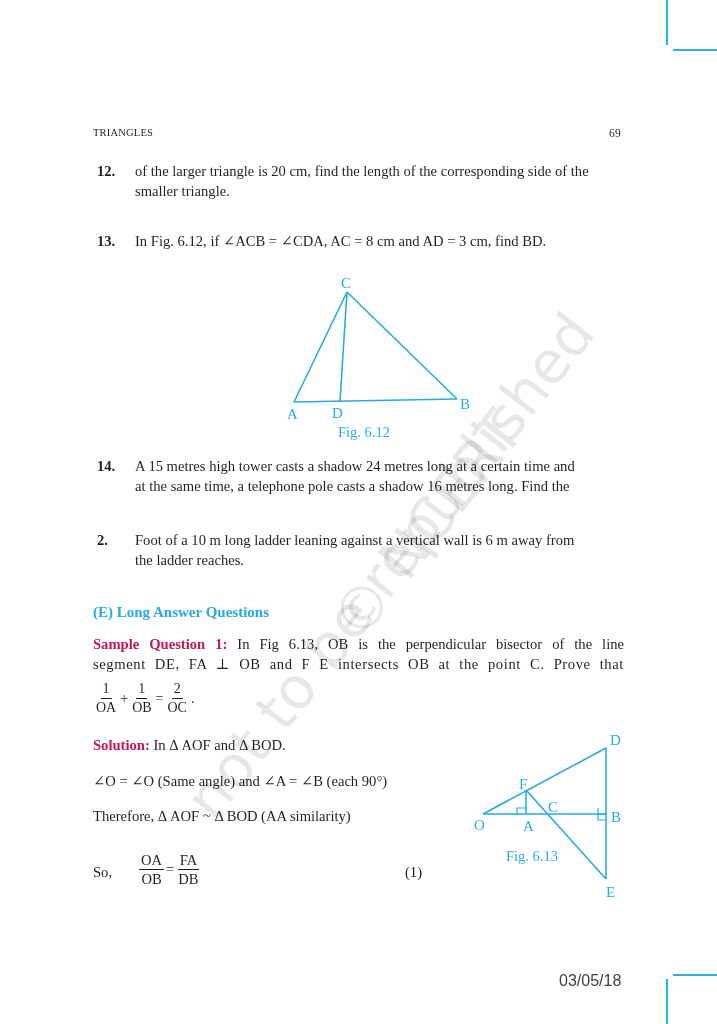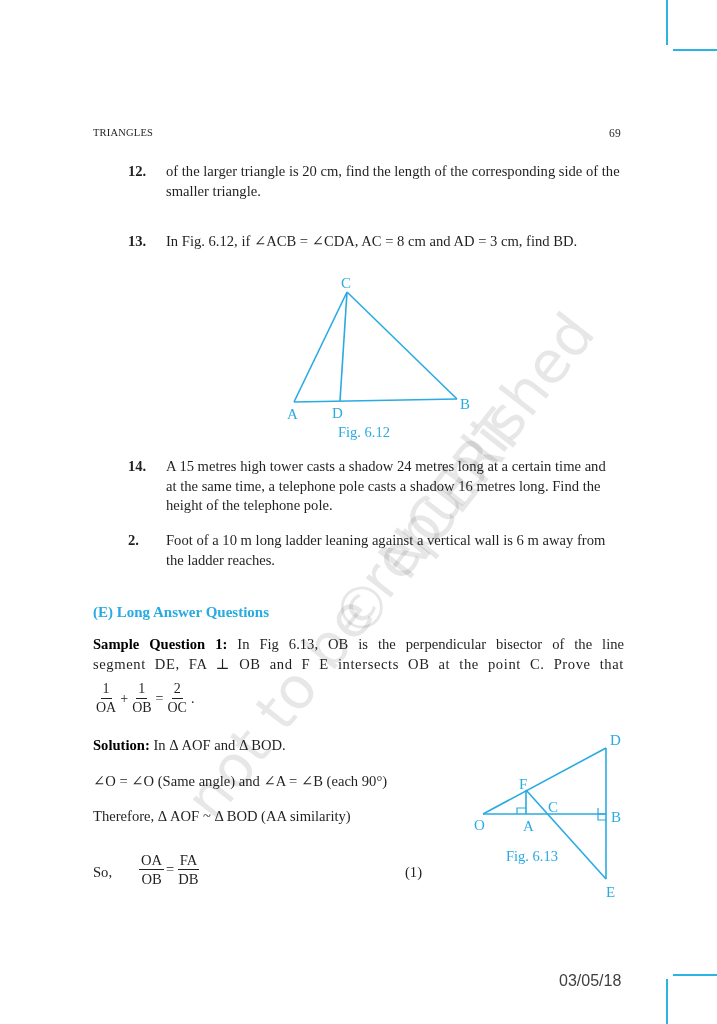--- a/index.html
+++ b/index.html
@@ -4,24 +4,24 @@
 <style>
   html, body { margin: 0; padding: 0; }
   body {
     width: 717px; height: 1024px; position: relative; overflow: hidden;
     background: #ffffff; color: #231f20;
     font-family: "Liberation Serif", "DejaVu Serif", serif;
   }
   .abs { position: absolute; }
   .crop { position: absolute; background: #2bb3e6; }
   .header { font-size: 10.5px; letter-spacing: 0.2px; top: 127px; }
-  .q { position: absolute; left: 97px; width: 530px; font-size: 14.6px; line-height: 19.5px; margin-left: 31px; }
+  .q { position: absolute; left: 97px; width: 530px; font-size: 14.6px; line-height: 19.5px; }
   .q .num { position: absolute; left: 0; top: 0; font-weight: bold; }
   .q .txt { position: absolute; left: 38px; right: 0; top: 0; text-align: left; }
-  .blue { color: #000000; }
+  .blue { color: #be185d; }
   .bold { font-weight: bold; }
   .heading { font-size: 15px; font-weight: bold; color: #29abe2; }
   .just { text-align: justify; text-align-last: justify; }
   .frac { display: inline-flex; flex-direction: column; align-items: center; vertical-align: middle; margin: 0 1px; }
   .frac .n { border-bottom: 1px solid #231f20; padding: 0 2px; line-height: 18px; }
   .frac .d { line-height: 18px; padding: 0 2px; }
   .op { vertical-align: middle; margin: 0 1px; }
   .watermark {
     position: absolute; color: #000; opacity: 0.09;
     font-family: "DejaVu Sans", sans-serif; font-size: 58px; white-space: nowrap;
@@ -72,21 +72,20 @@
     <text x="190" y="139">B</text>
     <text x="68" y="167" font-size="14.5">Fig. 6.12</text>
   </g>
 </svg>
 
 <div class="q" style="top:457px;height:60px;">
   <span class="num">14.</span>
   <div class="txt">
     <div>A 15 metres high tower casts a shadow 24 metres long at a certain time and</div>
     <div>at the same time, a telephone pole casts a shadow 16 metres long. Find the</div>
-    <div>height of the telephone pole.</div>
   </div>
 </div>
 
 <div class="q" style="top:531px;height:60px;">
   <span class="num">2.</span>
   <div class="txt">
     <div>Foot of a 10 m long ladder leaning against a vertical wall is 6 m away from</div>
     <div>the ladder reaches.</div>
   </div>
 </div>

